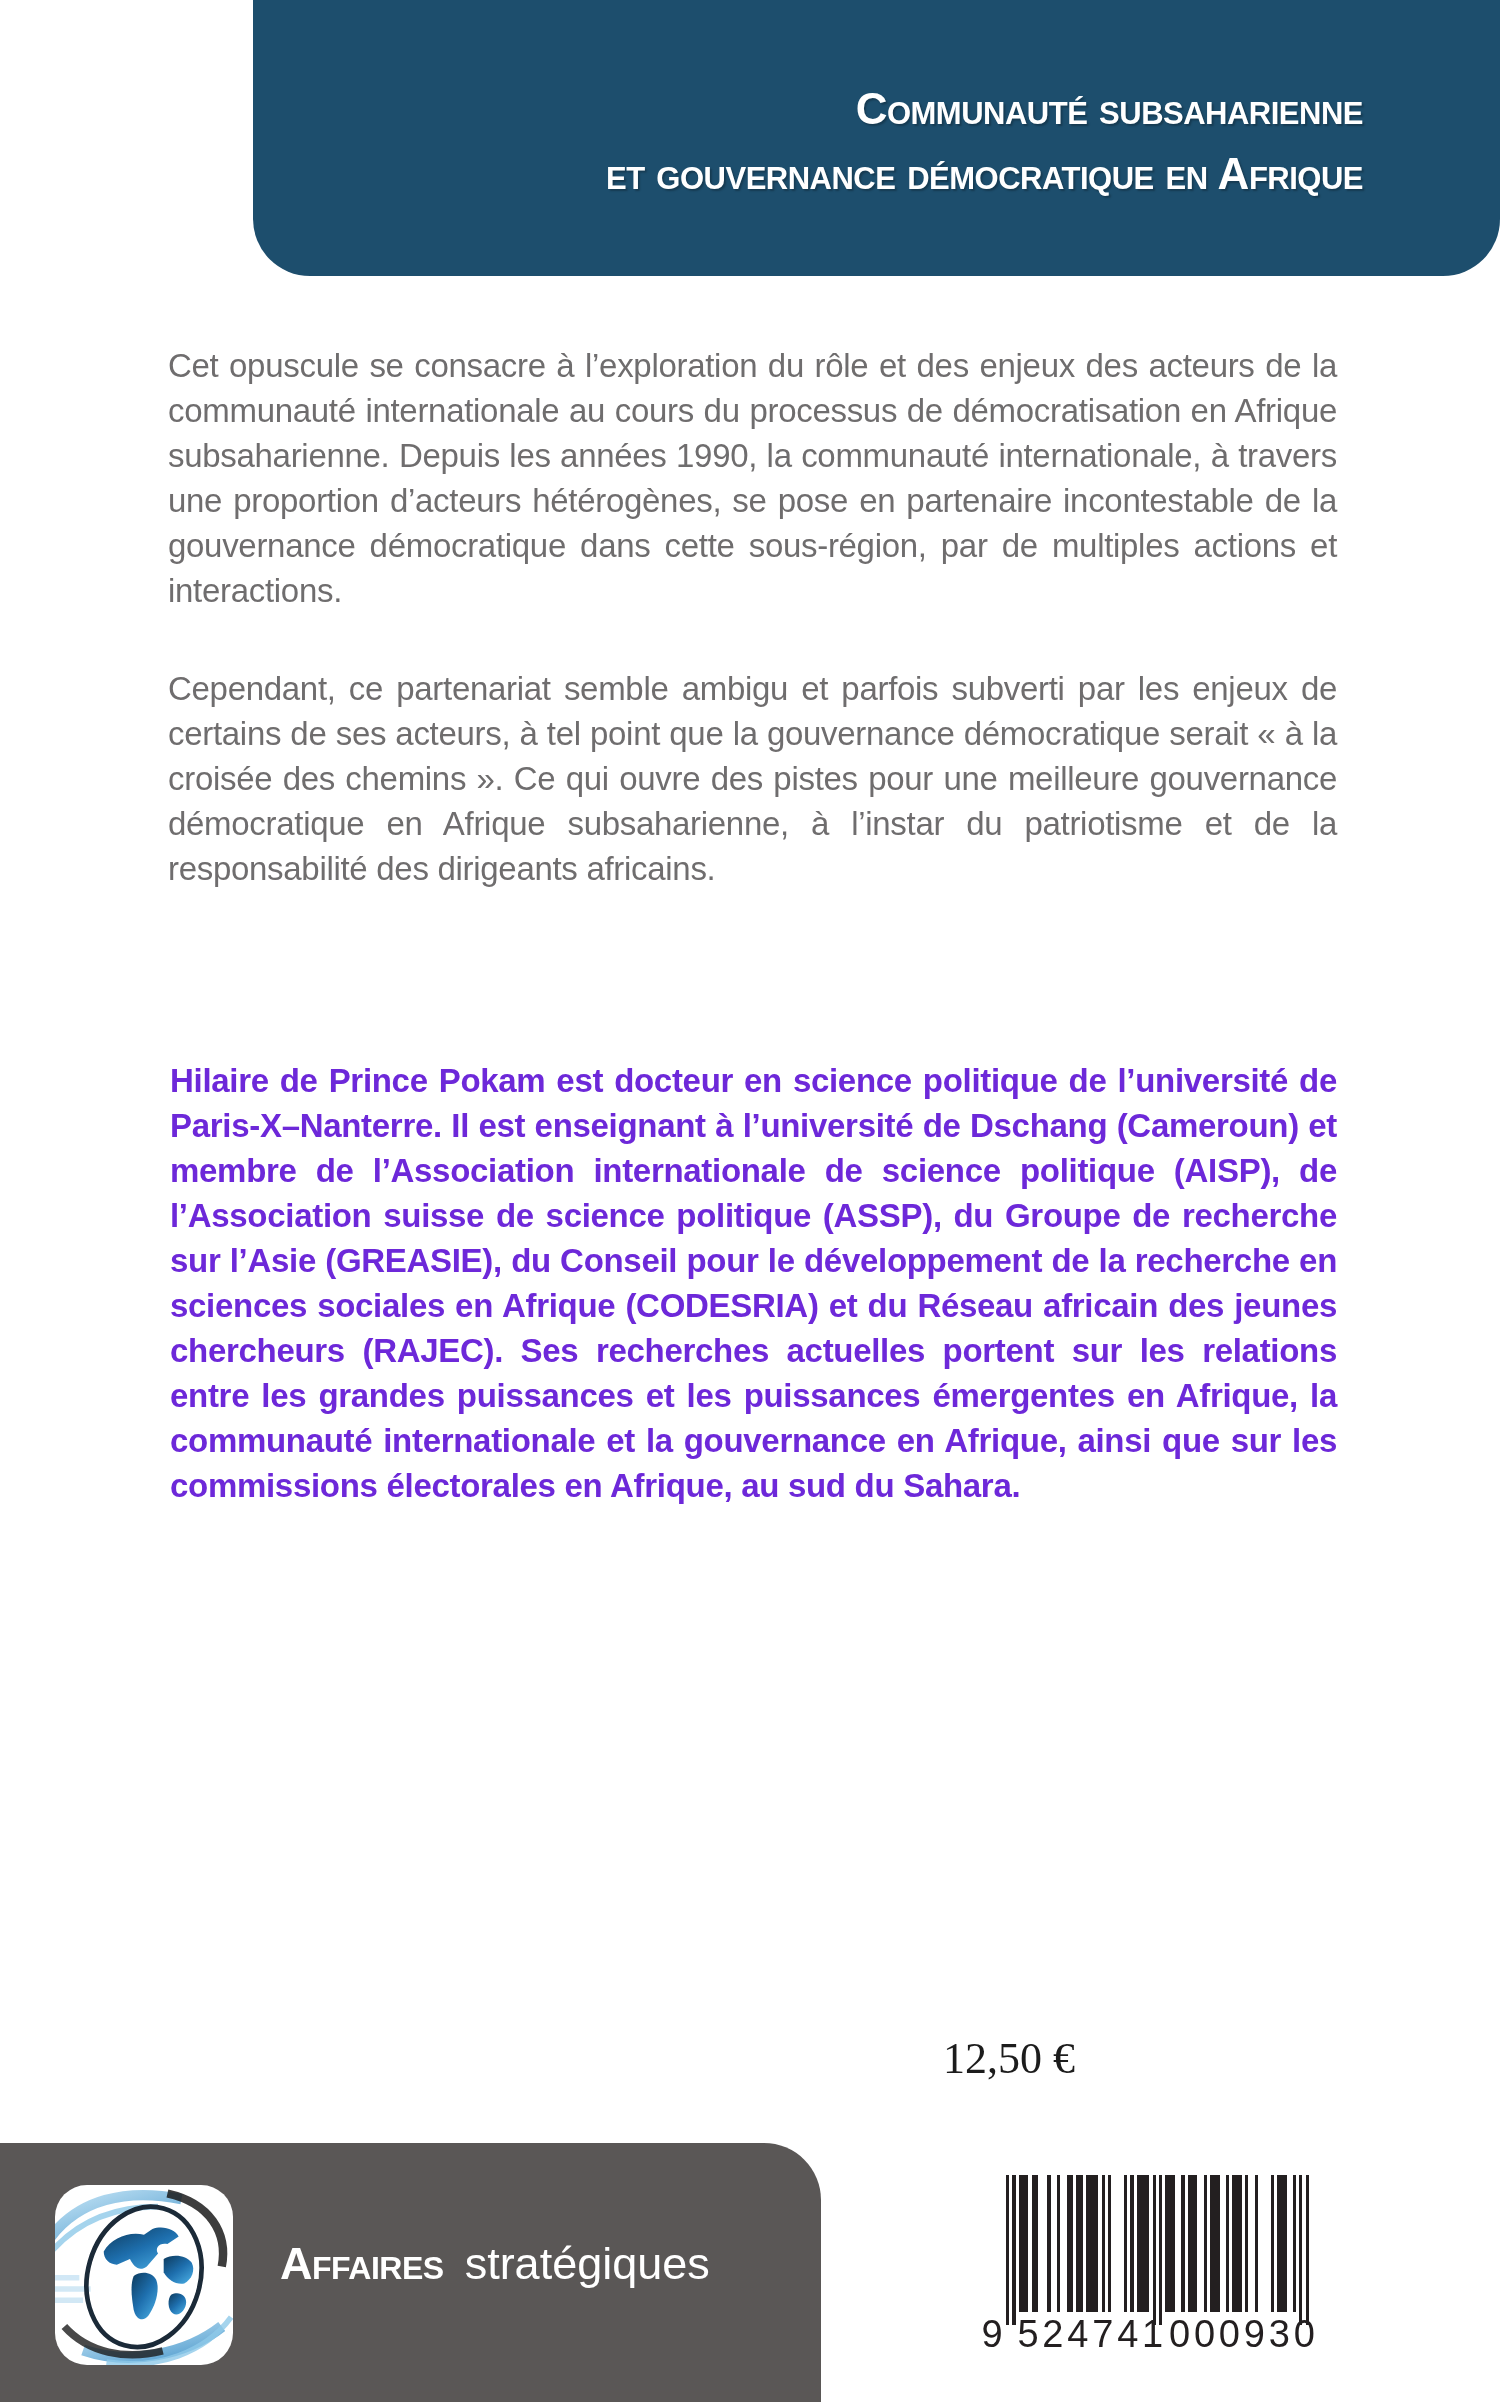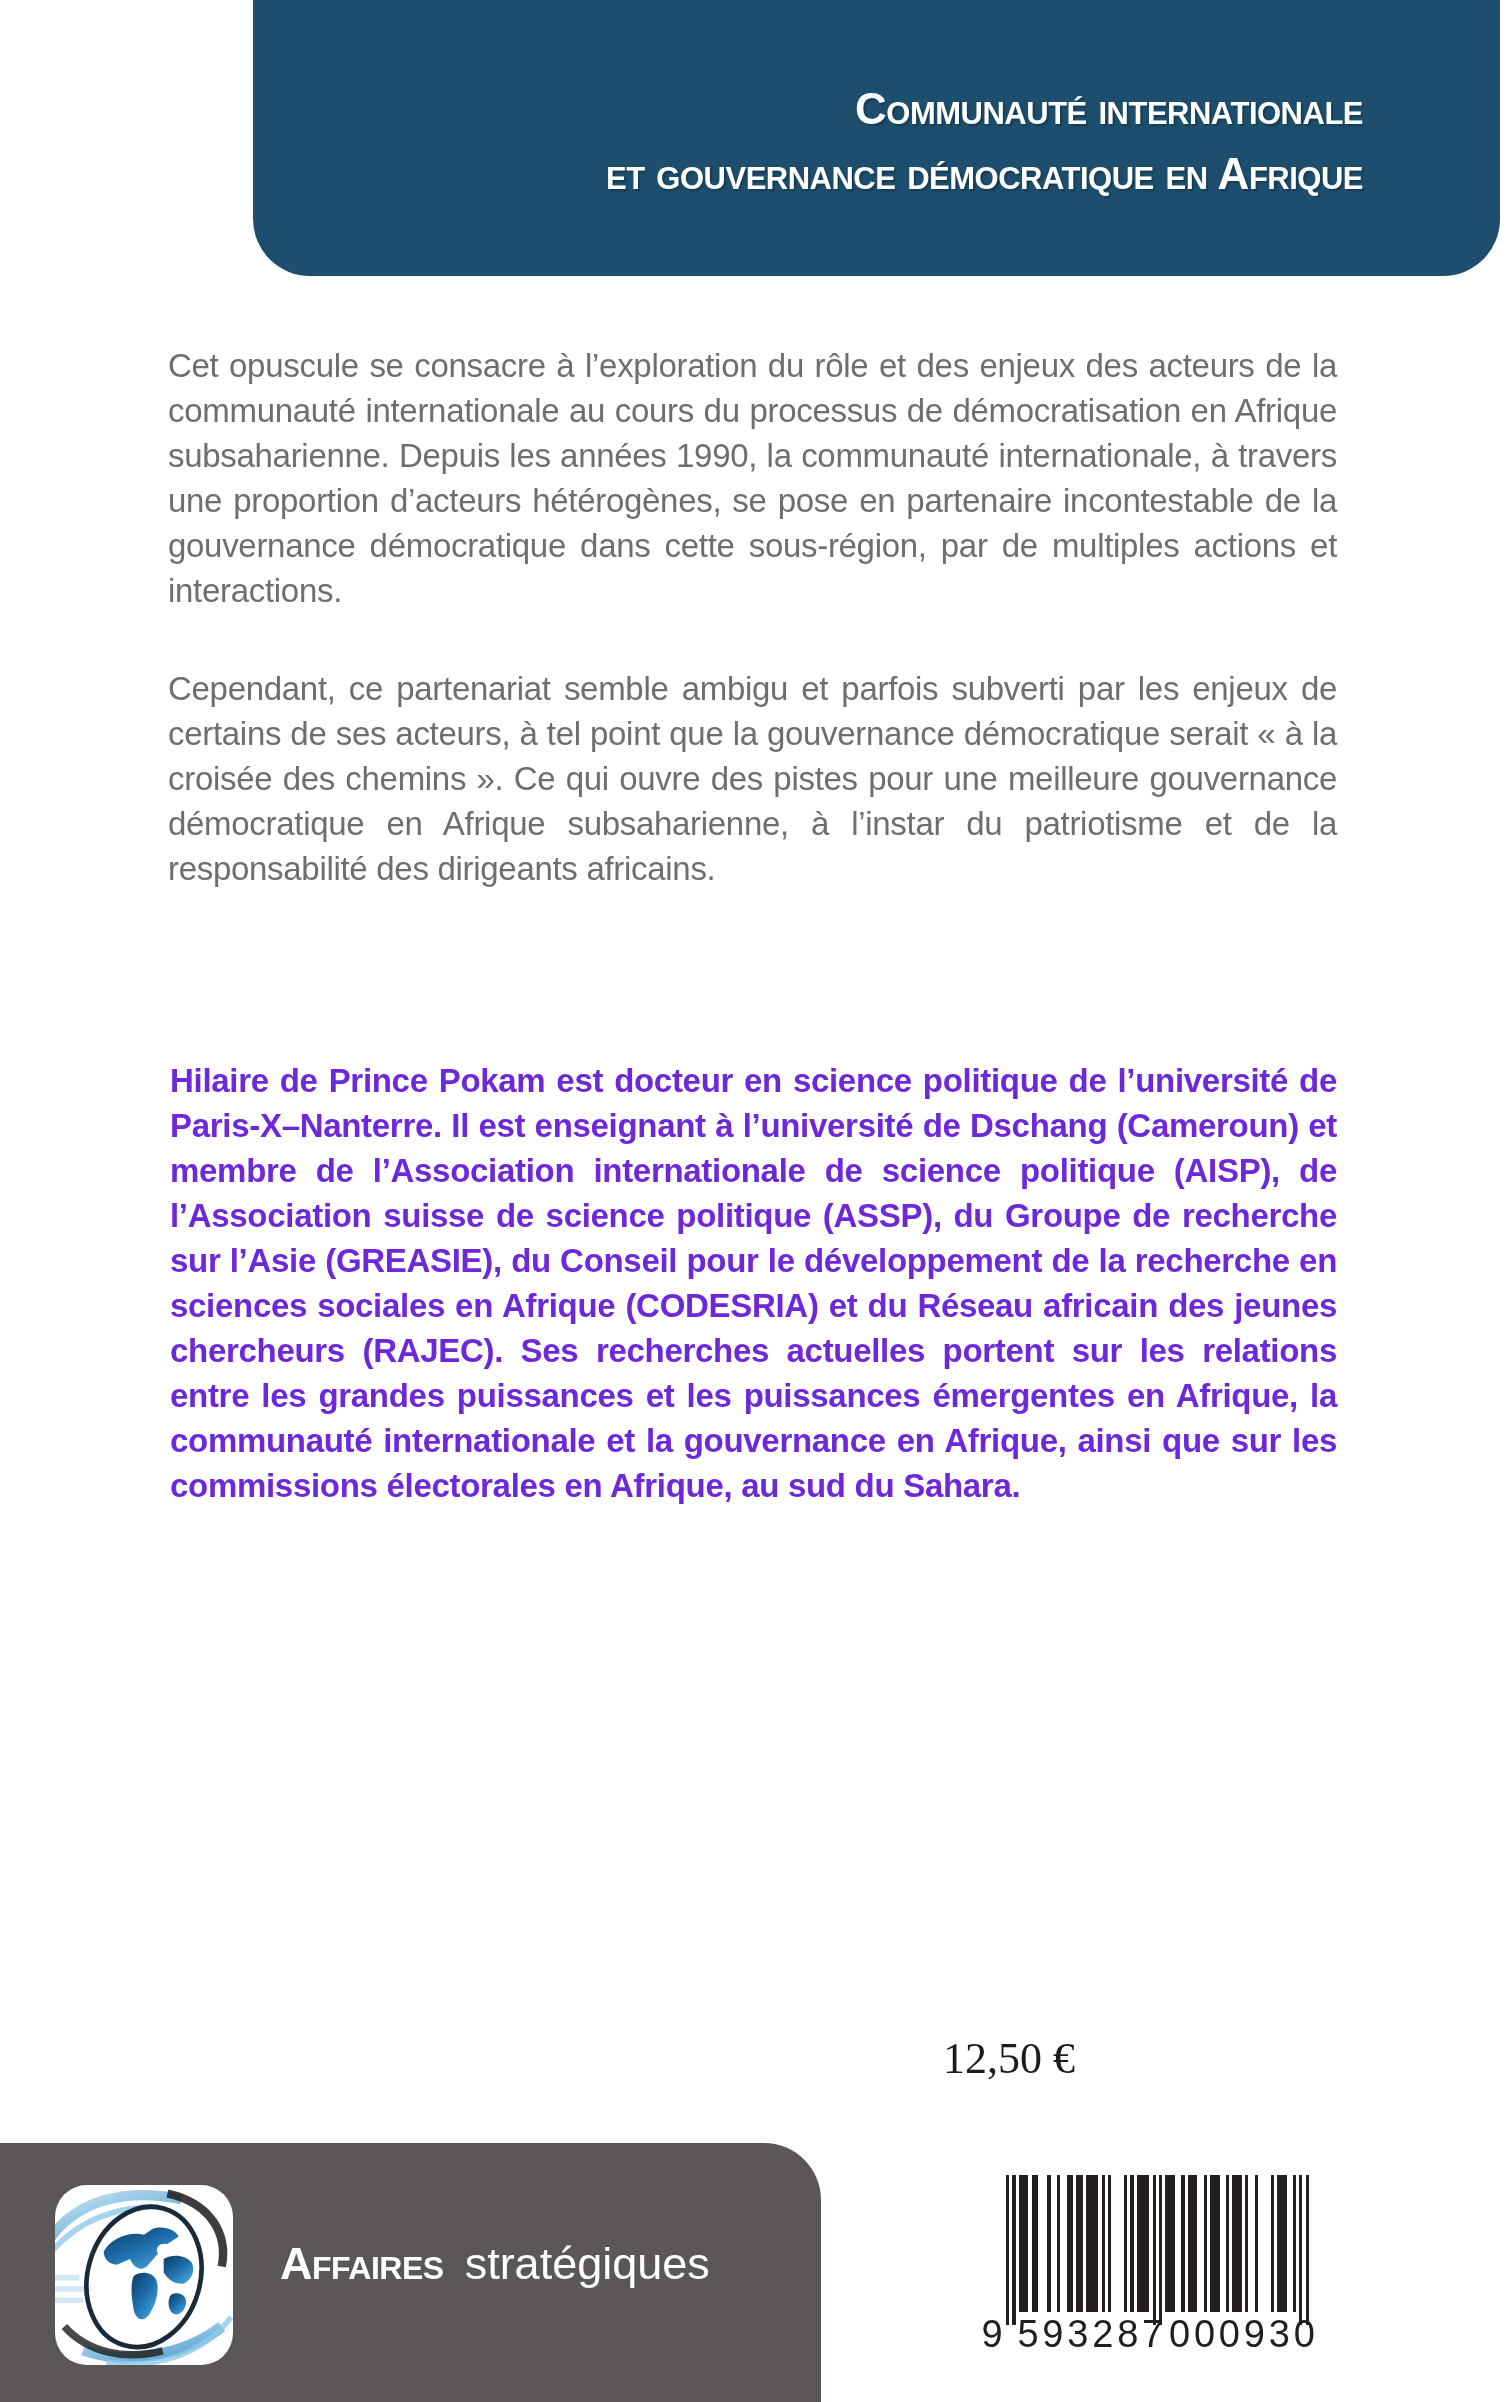--- a/index.html
+++ b/index.html
@@ -140,21 +140,21 @@
   .digit-9{position:absolute;left:-24.6px;top:0;}
   .digits-g1{position:absolute;left:11.4px;top:0;width:134px;text-align:center;letter-spacing:3.8px;}
   .digits-g2{position:absolute;left:163px;top:0;width:134px;text-align:center;letter-spacing:3.8px;}
 </style>
 </head>
 <body>
 
 <div class="page">
 
   <div class="header-box">
-    <div class="header-title">Communauté internationale</div>
+    <div class="header-title">Communauté subsaharienne</div>
     <div class="header-title">et gouvernance démocratique en Afrique</div>
   </div>
 
   <div class="synopsis">
     <p>Cet opuscule se consacre à l’exploration du rôle et des enjeux des acteurs de la communauté internationale au cours du processus de démocratisation en Afrique subsaharienne. Depuis les années 1990, la communauté internationale, à travers une proportion d’acteurs hétérogènes, se pose en partenaire incontestable de la gouvernance démocratique dans cette sous-région, par de multiples actions et interactions.</p>
     <p>Cependant, ce partenariat semble ambigu et parfois subverti par les enjeux de certains de ses acteurs, à tel point que la gouvernance démocratique serait « à la croisée des chemins ». Ce qui ouvre des pistes pour une meilleure gouvernance démocratique en Afrique subsaharienne, à l’instar du patriotisme et de la responsabilité des dirigeants africains.</p>
   </div>
 
   <div class="author-bio">Hilaire de Prince Pokam est docteur en science politique de l’université de Paris-X–Nanterre. Il est enseignant à l’université de Dschang (Cameroun) et membre de l’Association internationale de science politique (AISP), de l’Association suisse de science politique (ASSP), du Groupe de recherche sur l’Asie (GREASIE), du Conseil pour le développement de la recherche en sciences sociales en Afrique (CODESRIA) et du Réseau africain des jeunes chercheurs (RAJEC). Ses recherches actuelles portent sur les relations entre les grandes puissances et les puissances émergentes en Afrique, la communauté internationale et la gouvernance en Afrique, ainsi que sur les commissions électorales en Afrique, au sud du Sahara.</div>
 
@@ -294,19 +294,19 @@
         <div class="module"></div>
         <div class="module"></div>
         <div class="module bar"></div>
         <div class="module"></div>
         <div class="module bar tall"></div>
         <div class="module tall"></div>
         <div class="module bar tall"></div>
       </div>
     <div class="barcode-digits">
       <span class="digit-9">9</span>
-      <span class="digits-g1">593287</span>
+      <span class="digits-g1">524741</span>
       <span class="digits-g2">000930</span>
     </div>
   </div>
 
 </div>
 
 
 </body></html>

